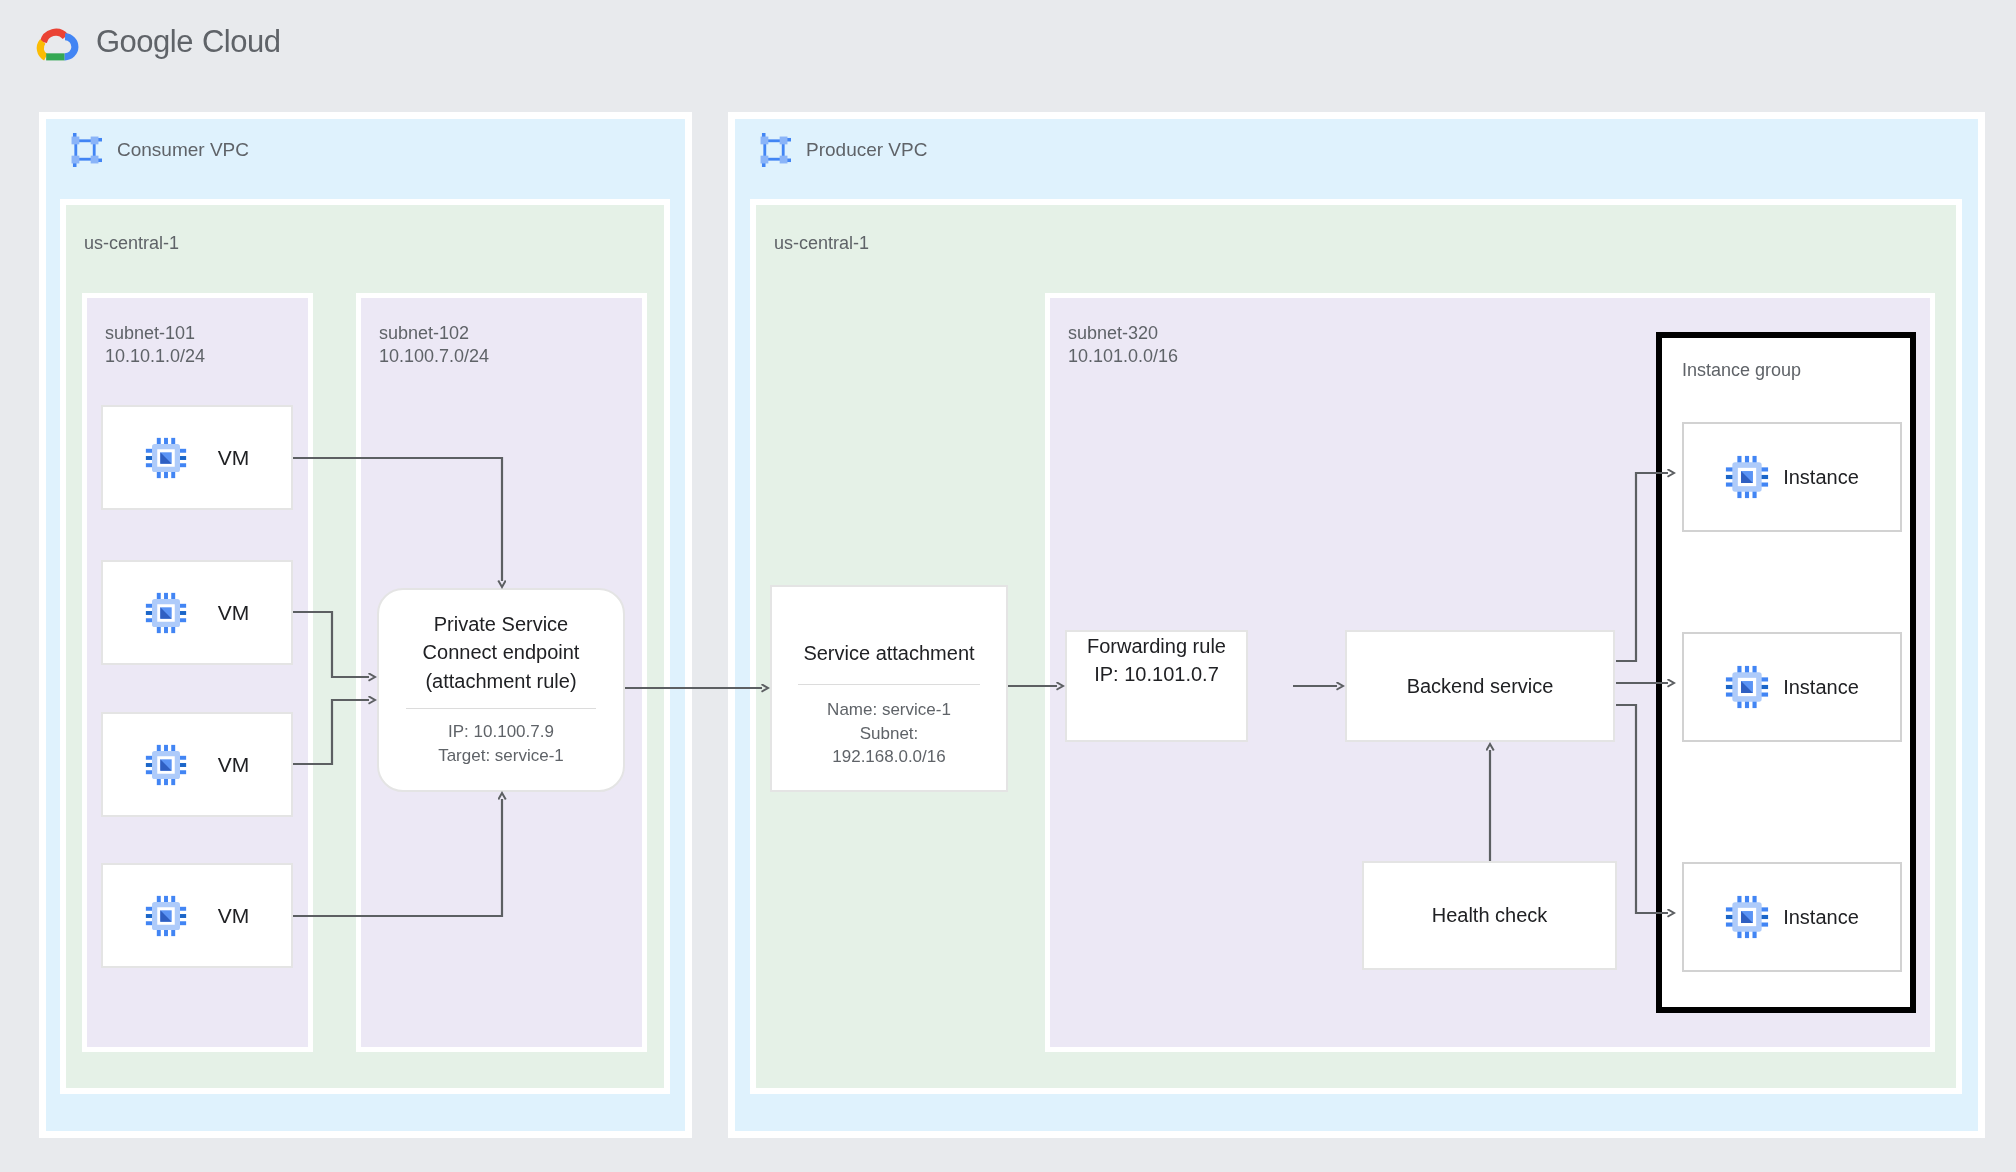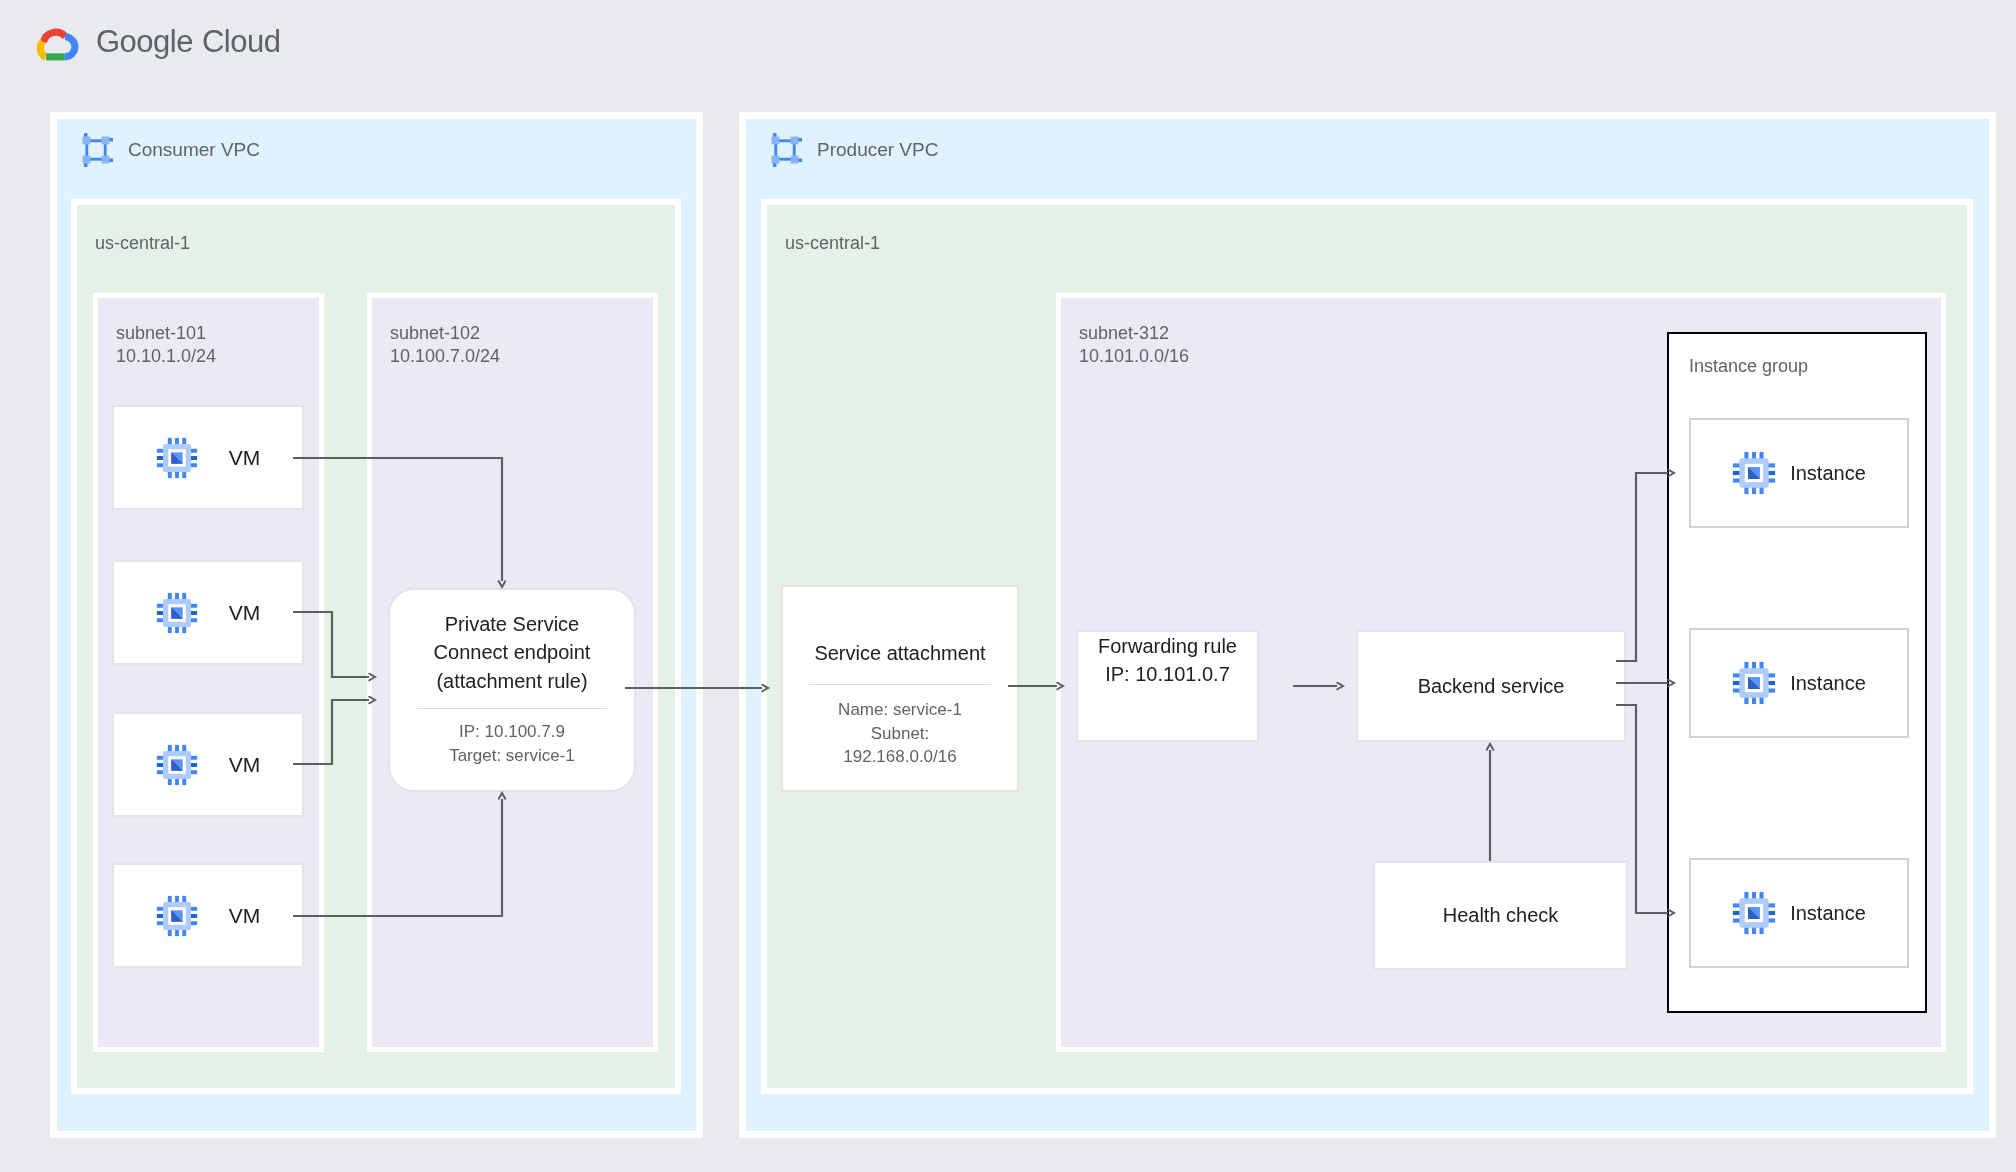--- a/index.html
+++ b/index.html
@@ -5,21 +5,21 @@
   html,body{margin:0;padding:0;background:#e8eaed;font-family:"Liberation Sans",sans-serif;}
   .stage{position:relative;width:2016px;height:1172px;background:#e8eaed;overflow:hidden;}
   *{box-sizing:border-box;}
 
   
   .logo{position:absolute;left:30px;top:20px;display:flex;align-items:center;gap:14px;}
   .logo-text{font-size:31px;color:#5f6368;font-weight:500;letter-spacing:-0.5px;display:flex;gap:9px;}
   .logo-text .lt2{font-weight:400;}
 
   
-  .vpc{position:absolute;top:112px;height:1026px;background:#dff2fd;border:7px solid #ffffff;margin-left:11px;}
+  .vpc{position:absolute;top:112px;height:1026px;background:#dff2fd;border:7px solid #ffffff;}
   .vpc.consumer{left:39px;width:653px;}
   .vpc.producer{left:728px;width:1257px;}
   .vpc-header{position:absolute;left:22px;top:14px;display:flex;align-items:center;gap:15px;}
   .vpc-header .vpc-label{font-size:19px;color:#5f6368;}
 
   .region{position:absolute;background:#e5f1e7;border:6px solid #ffffff;}
   .region.consumer-region{left:14px;top:80px;width:610px;height:895px;}
   .region.producer-region{left:15px;top:80px;width:1212px;height:895px;}
   .zone-label{position:absolute;left:18px;top:28px;font-size:18px;color:#5f6368;}
 
@@ -40,21 +40,21 @@
   .divider{width:78%;height:0;border-top:1px solid #dcdcdc;margin:13px 0 11px 0;}
   .node-sub{font-size:17px;color:#5f6368;text-align:center;line-height:1.38;}
 
   .sa-box{left:14px;top:380px;width:238px;height:207px;display:flex;flex-direction:column;align-items:center;padding-top:52px;}
   .sa-box .divider{margin:17px 0 13px 0;}
 
   .fr-box{left:15px;top:332px;width:183px;height:112px;display:flex;justify-content:center;}
   .bs-box{left:295px;top:332px;width:270px;height:112px;display:flex;align-items:center;justify-content:center;}
   .hc-box{left:312px;top:563px;width:255px;height:109px;display:flex;align-items:center;justify-content:center;}
 
-  .ig-box{position:absolute;left:606px;top:34px;width:260px;height:681px;background:#ffffff;border:2px solid #000000;}
+  .ig-box{position:absolute;left:606px;top:34px;width:260px;height:681px;background:#ffffff;border:6px solid #000000;}
   .ig-label{position:absolute;left:20px;top:22px;font-size:18px;color:#5f6368;}
   .instance-box{position:absolute;left:20px;width:220px;height:110px;background:#ffffff;border:2px solid #d2d2d2;display:flex;align-items:center;justify-content:center;gap:14px;}
   .inst1{top:84px;} .inst2{top:294px;} .inst3{top:524px;}
   .instance-box .inst-label{font-size:20px;color:#202124;}
 
   
   .arrows{position:absolute;left:0;top:0;width:2016px;height:1172px;pointer-events:none;z-index:10;}
   .hidden-defs{position:absolute;width:0;height:0;overflow:hidden;}
 </style>
 </head>
@@ -194,21 +194,21 @@
         <div class="divider"></div>
         <div class="node-sub">
           <div>Name: service-1</div>
           <div>Subnet:</div>
           <div>192.168.0.0/16</div>
         </div>
       </div>
 
       <div class="subnet subnet-202">
         <div class="subnet-label">
-          <div>subnet-312</div>
+          <div>subnet-320</div>
           <div>10.101.0.0/16</div>
         </div>
 
         <div class="node fr-box">
           <div class="node-title">
             <div>Forwarding rule</div>
             <div>IP: 10.101.0.7</div>
           </div>
         </div>
 

